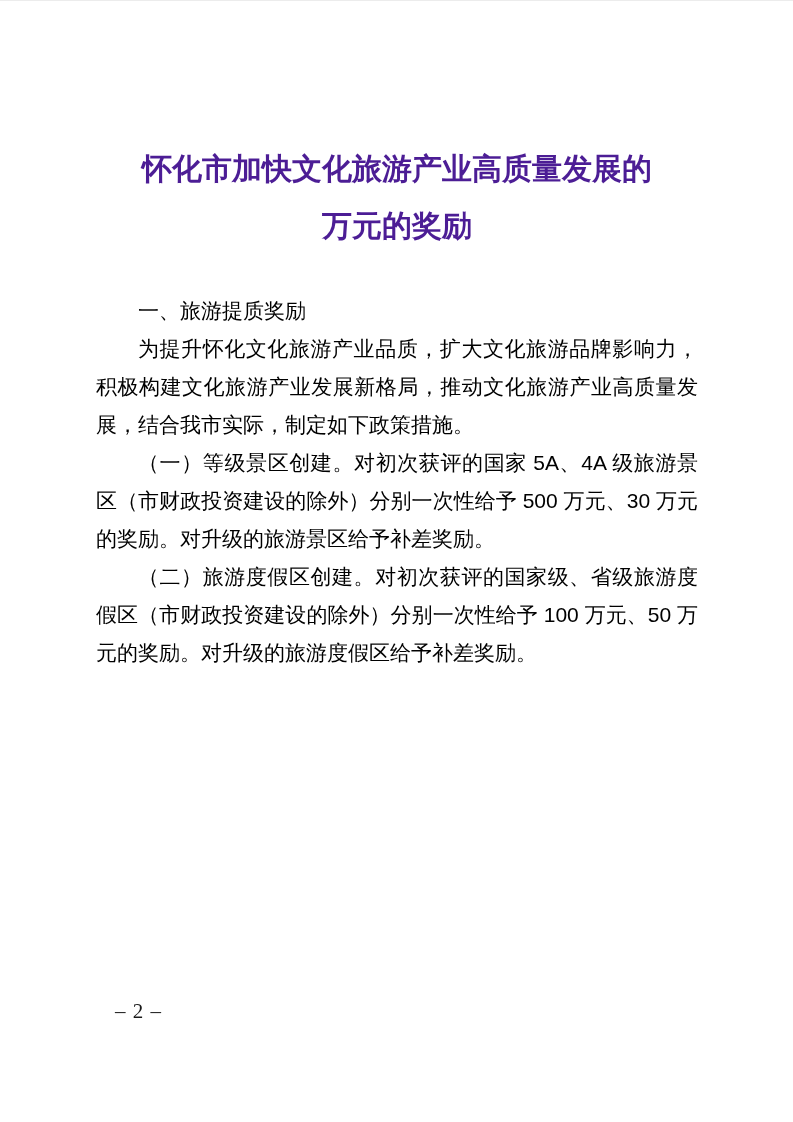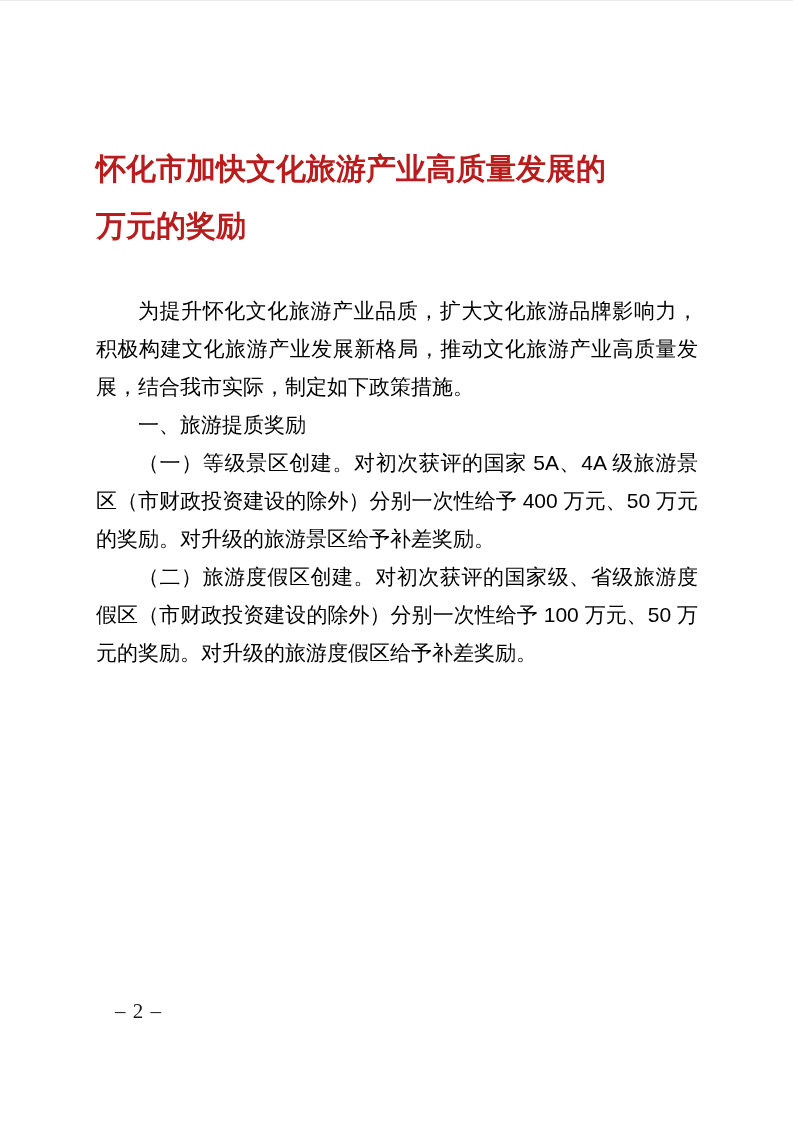--- a/index.html
+++ b/index.html
@@ -16,25 +16,25 @@
     overflow: hidden;
     color: #000000;
     font-family: "Liberation Sans", sans-serif;
     border-top: 1px solid #ececec;
   }
   .doc-title {
     position: absolute;
     top: 139px;
     left: 96px;
     width: 602px;
-    text-align: left;
+    text-align: center;
     font-size: 30px;
     font-weight: 700;
     line-height: 57px;
-    color: #b91c1c;
+    color: #4c1d95;
   }
   .doc-body {
     position: absolute;
     top: 291px;
     left: 96px;
     width: 602px;
   }
   .para {
     margin: 0;
     padding: 0;
@@ -59,21 +59,21 @@
 <body>
 
 <div class="page">
 
   <header class="doc-title">
     <div class="title-line">怀化市加快文化旅游产业高质量发展的</div>
     <div class="title-line">万元的奖励</div>
   </header>
 
   <main class="doc-body">
+    <p class="para">一、旅游提质奖励</p>
     <p class="para">为提升怀化文化旅游产业品质，扩大文化旅游品牌影响力，积极构建文化旅游产业发展新格局，推动文化旅游产业高质量发展，结合我市实际，制定如下政策措施。</p>
-    <p class="para">一、旅游提质奖励</p>
-    <p class="para">（一）等级景区创建。对初次获评的国家 5A、4A 级旅游景区（市财政投资建设的除外）分别一次性给予 400 万元、50 万元的奖励。对升级的旅游景区给予补差奖励。</p>
+    <p class="para">（一）等级景区创建。对初次获评的国家 5A、4A 级旅游景区（市财政投资建设的除外）分别一次性给予 500 万元、30 万元的奖励。对升级的旅游景区给予补差奖励。</p>
     <p class="para">（二）旅游度假区创建。对初次获评的国家级、省级旅游度假区（市财政投资建设的除外）分别一次性给予 100 万元、50 万元的奖励。对升级的旅游度假区给予补差奖励。</p>
   </main>
 
   <footer class="page-number">– 2 –</footer>
 
 </div>
 
 </body></html>

